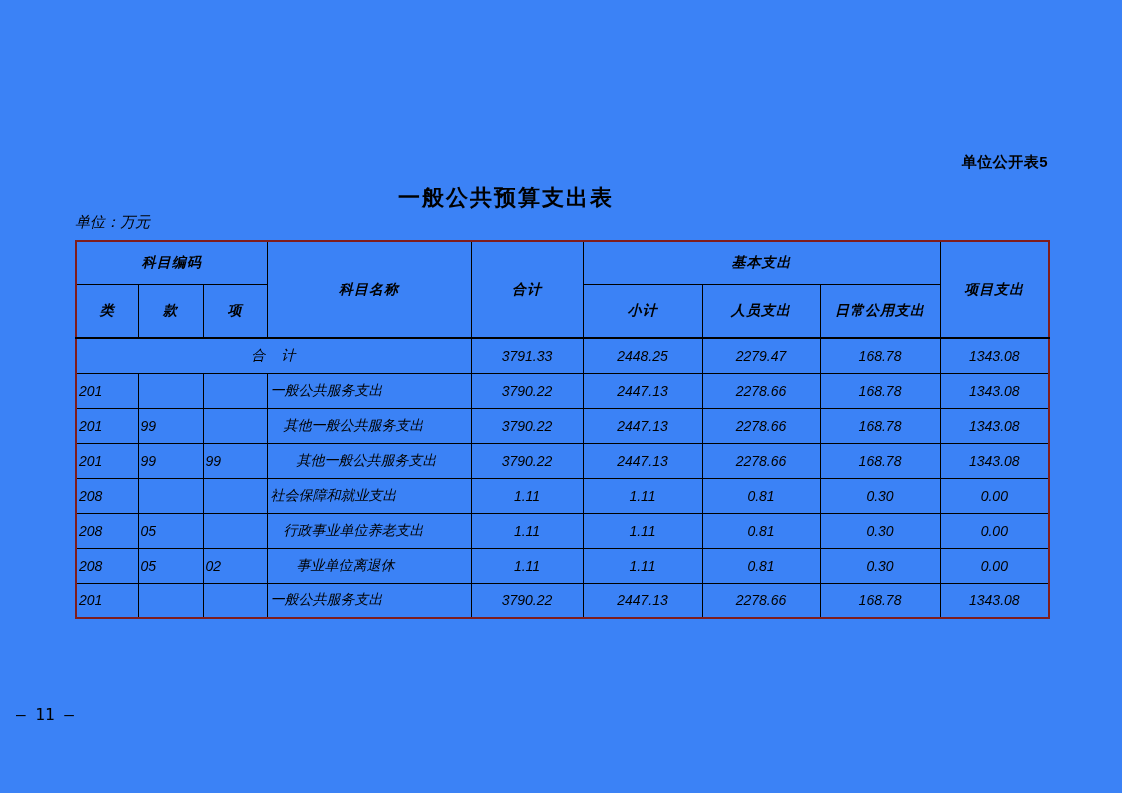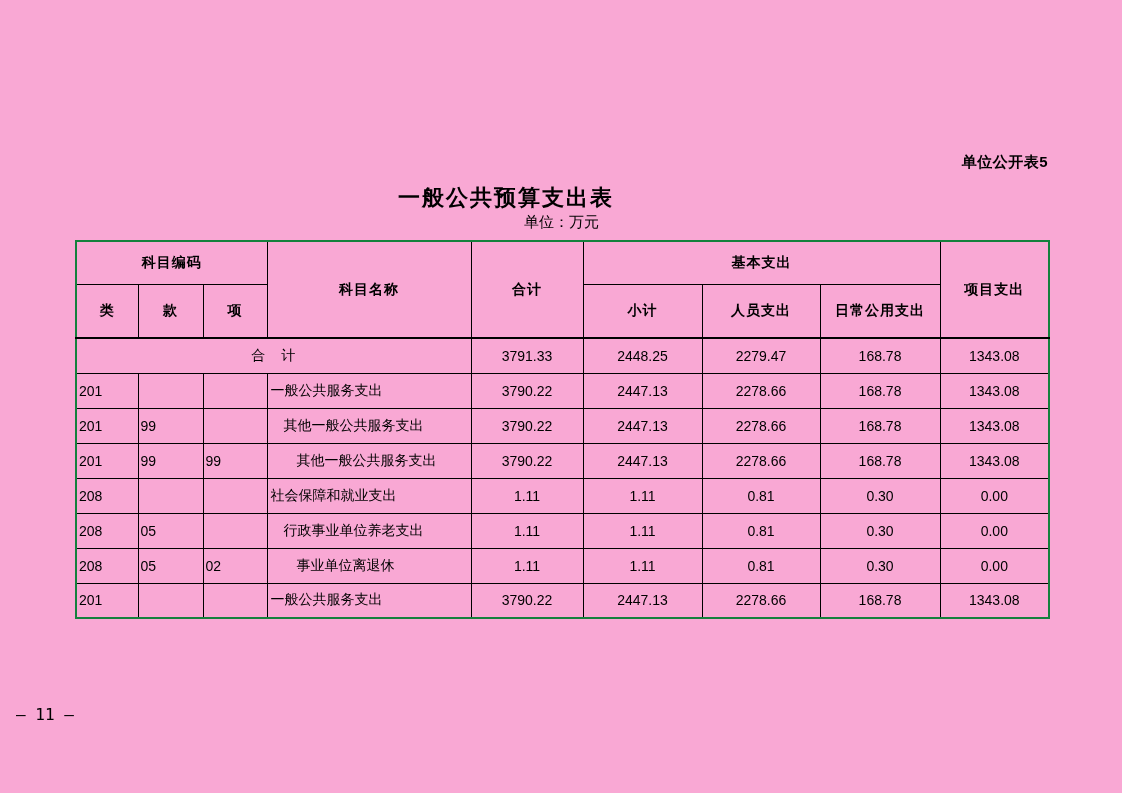--- a/index.html
+++ b/index.html
@@ -4,61 +4,62 @@
 <style>
   * { margin: 0; padding: 0; box-sizing: border-box; }
   html, body { background: #ffffff; }
   body {
     width: 1122px; height: 793px;
     position: relative;
     font-family: "Liberation Sans", "DejaVu Sans", sans-serif;
     color: #000000;
     overflow: hidden;
   }
-  .sheet { position: absolute; inset: 0; background: #f9a8d4; }
+  .sheet { position: absolute; inset: 0; background: #3b82f6; }
 
   .table-note {
     position: absolute;
     top: 153px; left: 75px; width: 973px;
     text-align: right;
     font-size: 15px;
     font-weight: bold;
     letter-spacing: 0.5px;
   }
   .doc-title {
     position: absolute;
     top: 183px; left: 0; width: 1012px;
     text-align: center;
     font-size: 22px;
     font-weight: bold;
     letter-spacing: 2px;
   }
   .unit-note {
     position: absolute;
     top: 213px; left: 75px; width: 973px;
-    text-align: center;
+    text-align: left;
     font-size: 15px;
     font-family: "Liberation Serif", "DejaVu Serif", serif;
+    font-style: italic;
   }
 
   table.budget {
     position: absolute;
     top: 240px; left: 75px;
     width: 973px;
     border-collapse: collapse;
     table-layout: fixed;
     font-size: 14px;
   }
   table.budget th, table.budget td {
     border: 1px solid #000000;
     padding: 0 2px;
     overflow: hidden;
     white-space: nowrap;
   }
-  table.budget { border: 2px solid #15803d; }
+  table.budget { border: 2px solid #7f1d1d; font-style: italic; }
   table.budget thead tr.h1 { height: 43px; }
   table.budget thead tr.h2 { height: 54px; }
   table.budget thead th {
     font-weight: bold;
     text-align: center;
     vertical-align: middle;
     letter-spacing: 1px;
   }
   table.budget thead tr.h2 th { border-bottom: 2px solid #000000; }
   table.budget thead tr.h1 th[rowspan] { border-bottom: 2px solid #000000; }

